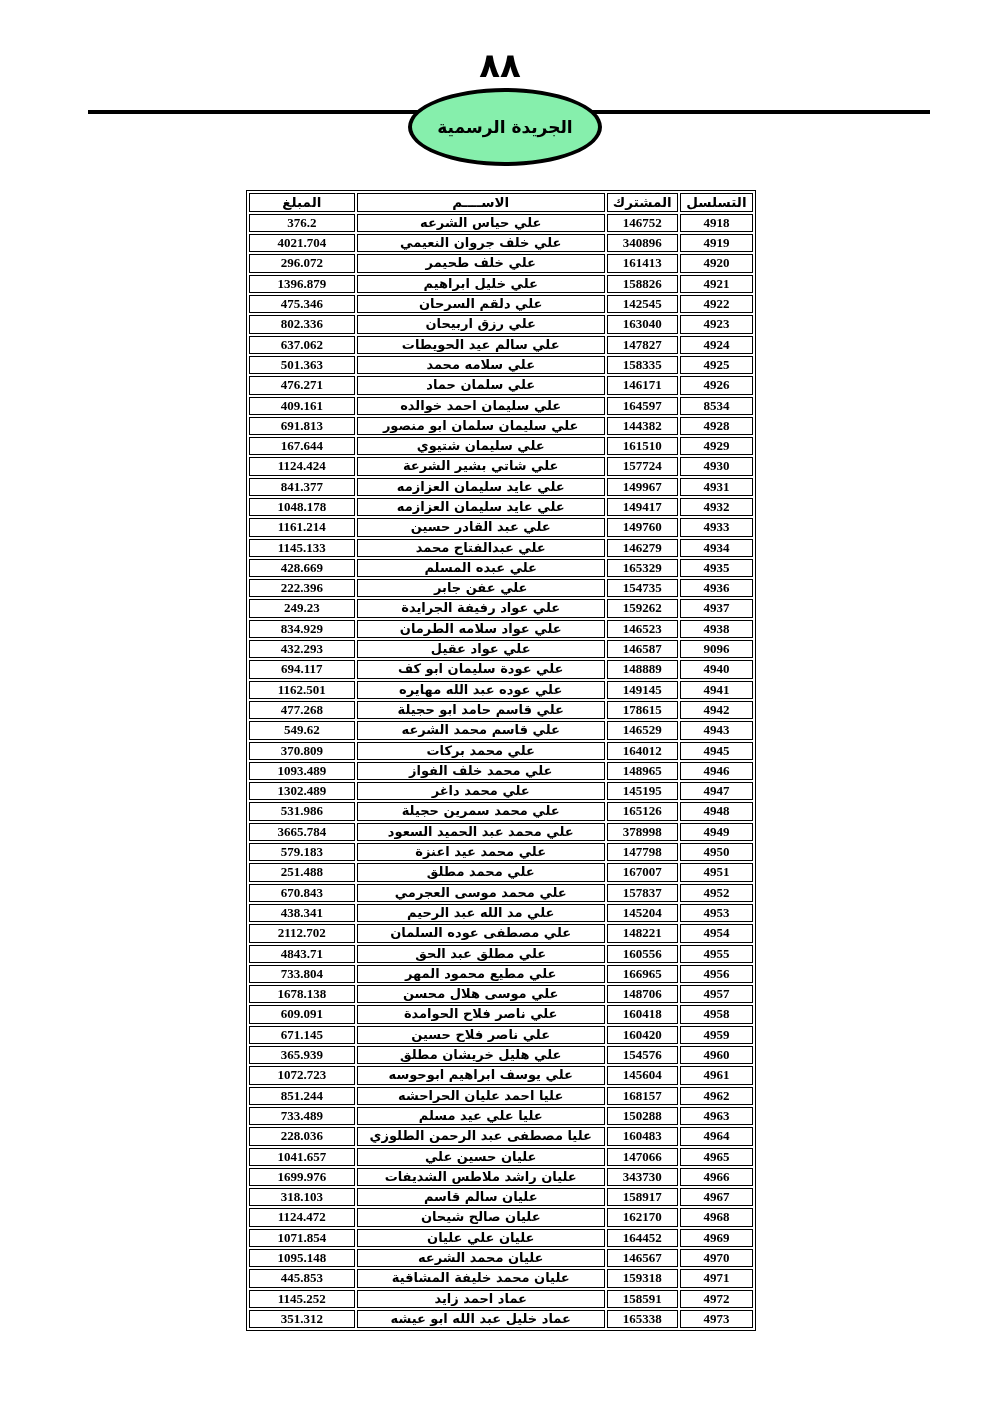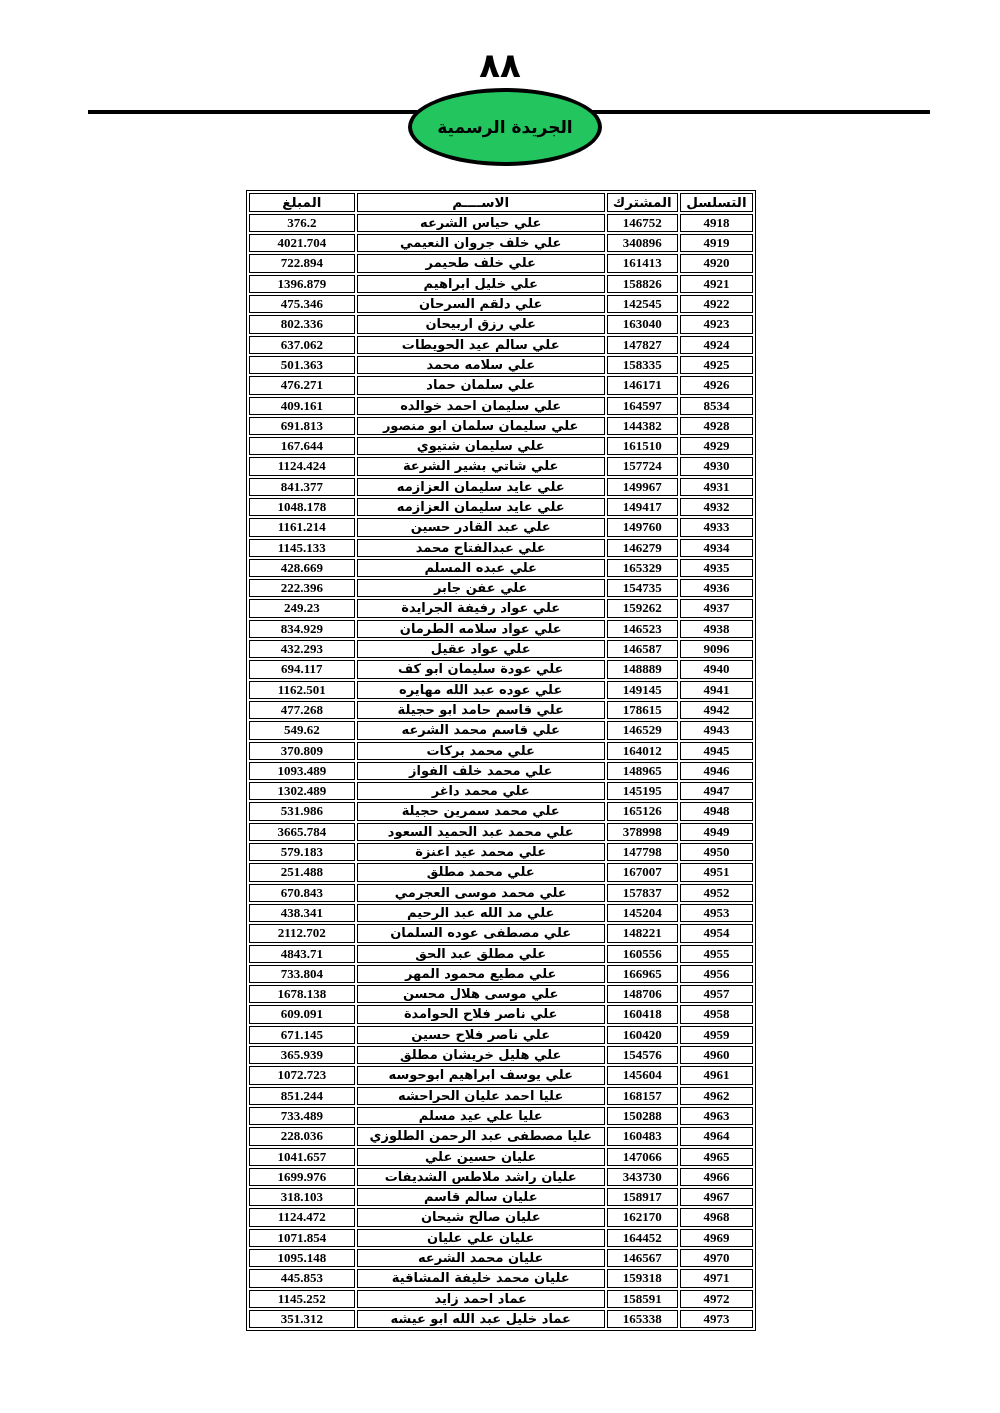--- a/index.html
+++ b/index.html
@@ -22,21 +22,21 @@
   .banner-rule {
     position: absolute;
     top: 110px; left: 88px;
     width: 842px; height: 4px;
     background: #000;
   }
   .banner-ellipse {
     position: absolute;
     top: 88px; left: 408px;
     width: 194px; height: 78px;
-    background: #22c55e;
+    background: #86efac;
     border: 4px solid #000;
     border-radius: 50%;
     display: flex;
     align-items: center;
     justify-content: center;
   }
   .banner-ellipse .banner-text {
     font-family: "DejaVu Sans", sans-serif;
     font-size: 17px;
     font-weight: bold;
@@ -110,21 +110,21 @@
       <tr>
         <td>4919</td>
         <td>340896</td>
         <td class="name-ar">علي خلف جروان النعيمي</td>
         <td>4021.704</td>
       </tr>
       <tr>
         <td>4920</td>
         <td>161413</td>
         <td class="name-ar">علي خلف طحيمر</td>
-        <td>722.894</td>
+        <td>296.072</td>
       </tr>
       <tr>
         <td>4921</td>
         <td>158826</td>
         <td class="name-ar">علي خليل ابراهيم</td>
         <td>1396.879</td>
       </tr>
       <tr>
         <td>4922</td>
         <td>142545</td>

